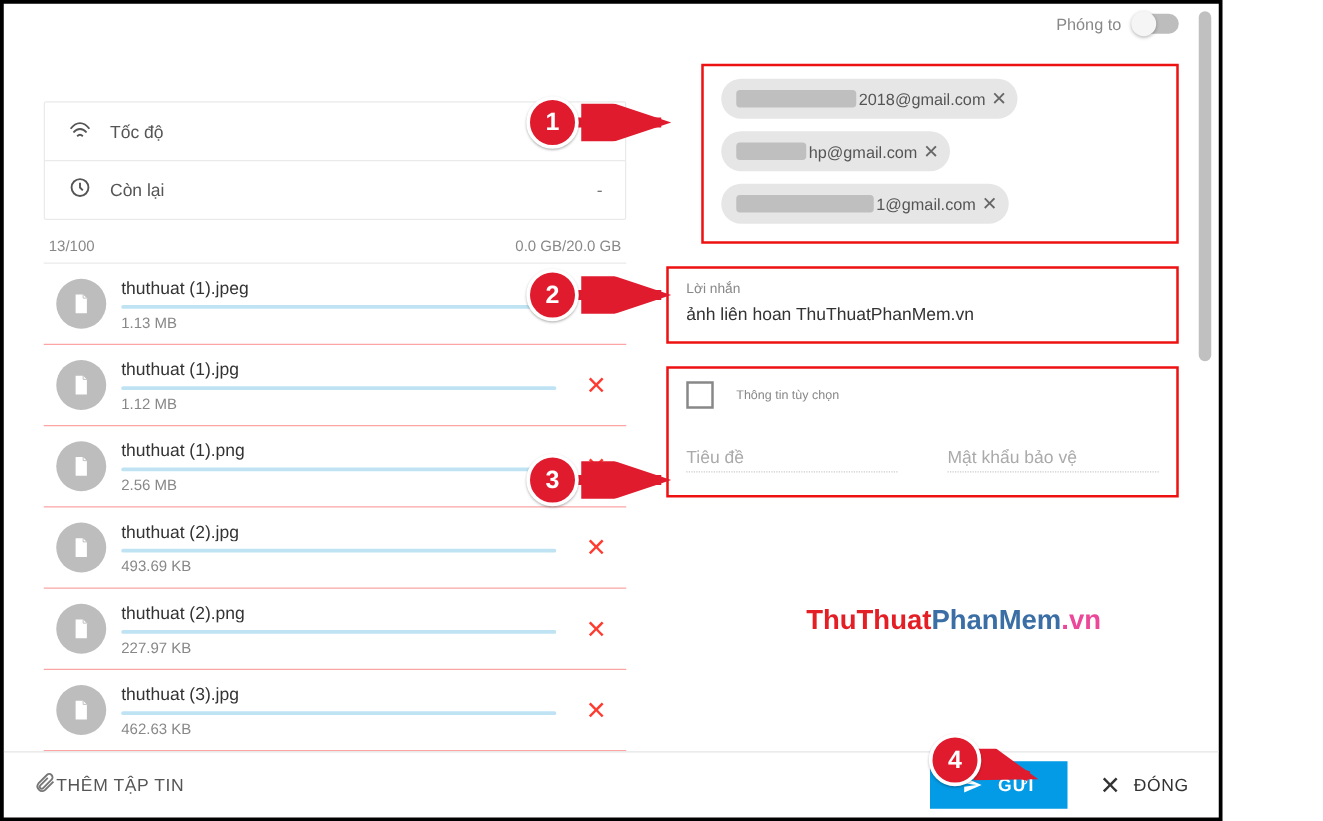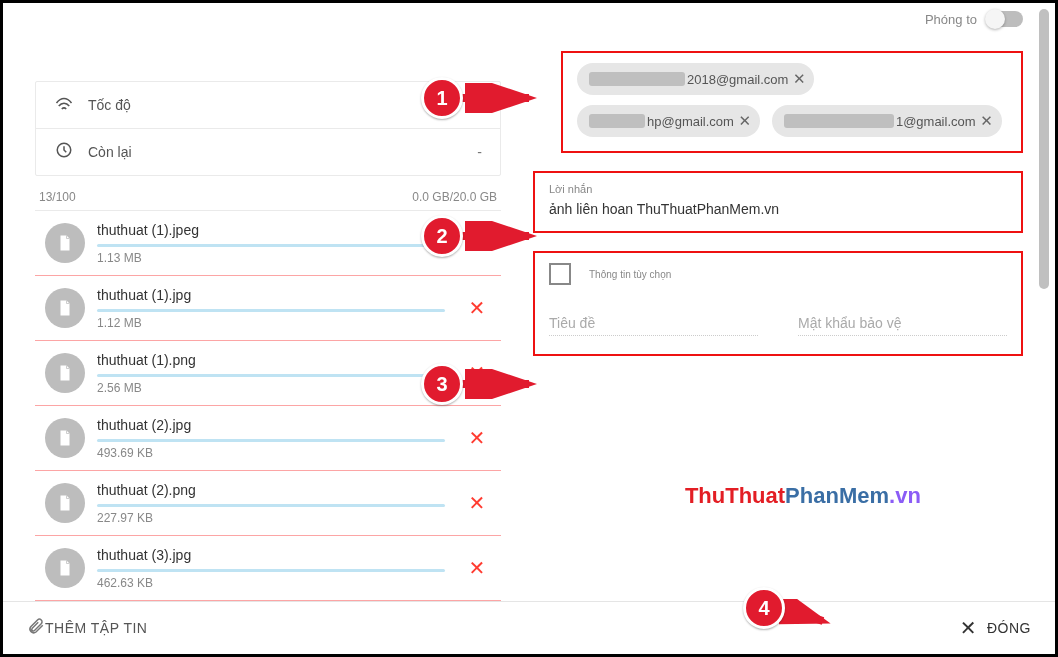--- a/index.html
+++ b/index.html
@@ -1,16 +1,16 @@
 <!DOCTYPE html>
 <html><head>
 <meta charset="utf-8">
 <style>
 html,body{margin:0;padding:0;font-family:"Helvetica Neue",Arial,sans-serif;font-size:14px;color:#333;background:#fff;}
-.app{position:relative;width:1058px;height:657px;box-sizing:border-box;border:3px solid #000;overflow:hidden;}
+.app{position:relative;width:978px;height:657px;box-sizing:border-box;border:3px solid #000;overflow:hidden;}
 .content{position:absolute;inset:0;display:flex;flex-direction:column;}
 .top{flex:1;display:flex;overflow:hidden;}
 .left{width:510px;padding:18px 12px 0 32px;box-sizing:border-box;display:flex;flex-direction:column;}
 .right{flex:1;padding:16px 32px 0 20px;box-sizing:border-box;position:relative;}
 .footer{height:52px;border-top:1px solid #e5e5e5;display:flex;align-items:center;padding:0 24px;}
 .spacer{flex:1;}
 
 
 .zoom{position:absolute;top:8px;right:32px;display:flex;align-items:center;gap:10px;color:#888;font-size:13px;}
 .toggle{width:36px;height:16px;background:#bdbdbd;border-radius:10px;position:relative;}
@@ -47,21 +47,21 @@
 
 .optbox{border:2px solid #e11;padding:10px 14px 18px;margin-top:10px;}
 .optrow{display:flex;align-items:center;color:#888;font-size:10px;margin-bottom:30px;}
 .optrow .cb{width:18px;height:18px;border:2px solid #888;margin-right:18px;}
 .optgrid{display:flex;gap:40px;}
 .field{flex:1;border-bottom:1px dotted #ccc;padding-bottom:4px;font-size:14px;color:#aaa;}
 
 .watermark{position:absolute;left:50%;transform:translateX(-42%);top:480px;font-size:22px;font-weight:700;white-space:nowrap;}
 .wm1{color:#e31e24;}
 .wm2{color:#3a6ea5;}
-.wm3{color:#8b5cf6;}
+.wm3{color:#ec4899;}
 
 
 .attach{display:flex;align-items:center;gap:0;color:#555;font-size:14px;letter-spacing:.5px;}
 .clip{font-size:18px;color:#888;}
 .btn{background:#039be5;color:#fff;height:38px;padding:0 26px;display:flex;align-items:center;gap:12px;font-size:14px;font-weight:600;letter-spacing:1px;border:none;}
 .btn svg{width:16px;height:16px;fill:#fff;}
 .closebtn{display:flex;align-items:center;gap:10px;color:#333;font-size:14px;letter-spacing:.5px;margin-left:26px;}
 .closebtn .x{font-size:20px;}
 
 
@@ -258,20 +258,26 @@
     <div class="footer">
       <div class="attach">
         <span class="clip">
           <svg viewBox="0 0 24 24" width="18" height="18" fill="none" stroke="#777" stroke-width="2">
               <path d="M21 11l-9 9a5 5 0 01-7-7l9-9a3.5 3.5 0 015 5l-9 9a2 2 0 01-3-3l8-8"></path>
             </svg>
         </span>
         <span>THÊM TẬP TIN</span>
       </div>
       <div class="spacer"></div>
+      <button class="btn">
+        <svg viewBox="0 0 24 24">
+            <path d="M2 21l21-9L2 3v7l15 2-15 2z"></path>
+          </svg>
+        <span>GỬI</span>
+      </button>
       <div class="closebtn">
         <span class="x">✕</span>
         <span>ĐÓNG</span>
       </div>
     </div>
 
   </div>
 
   <div class="badge" style="left:418px;top:74px;">
       <span>1</span>

